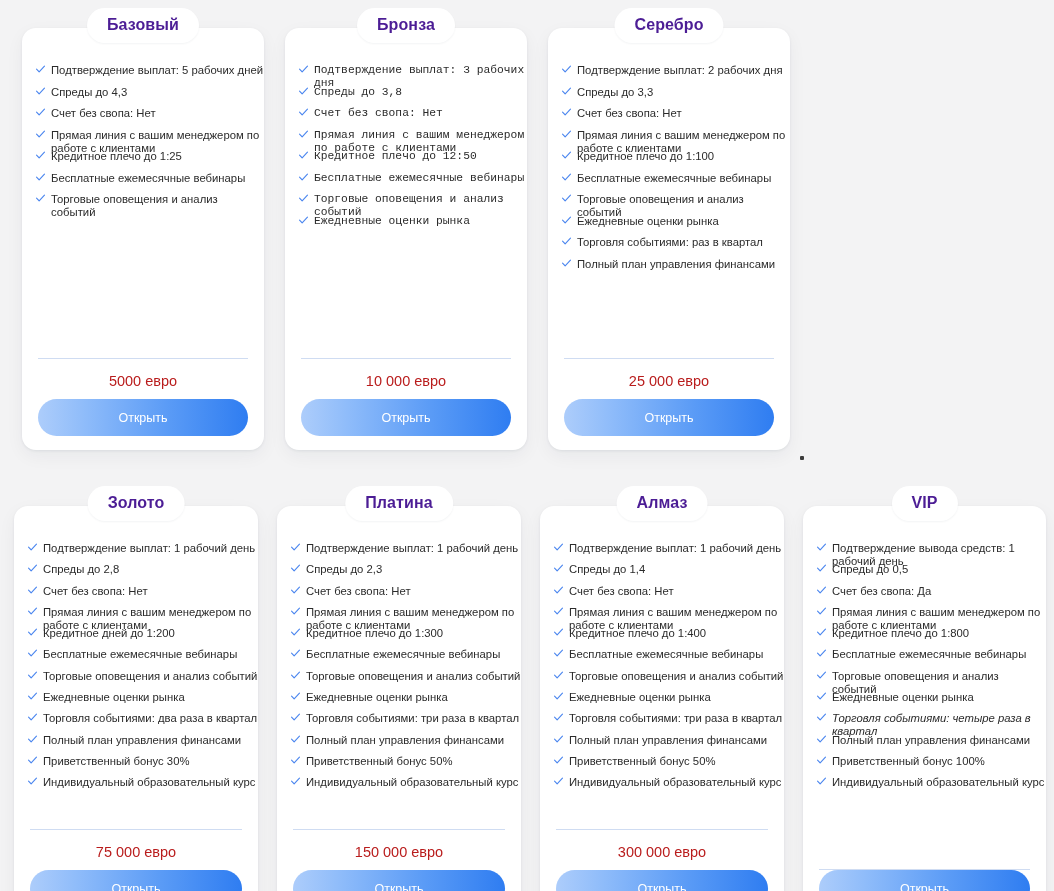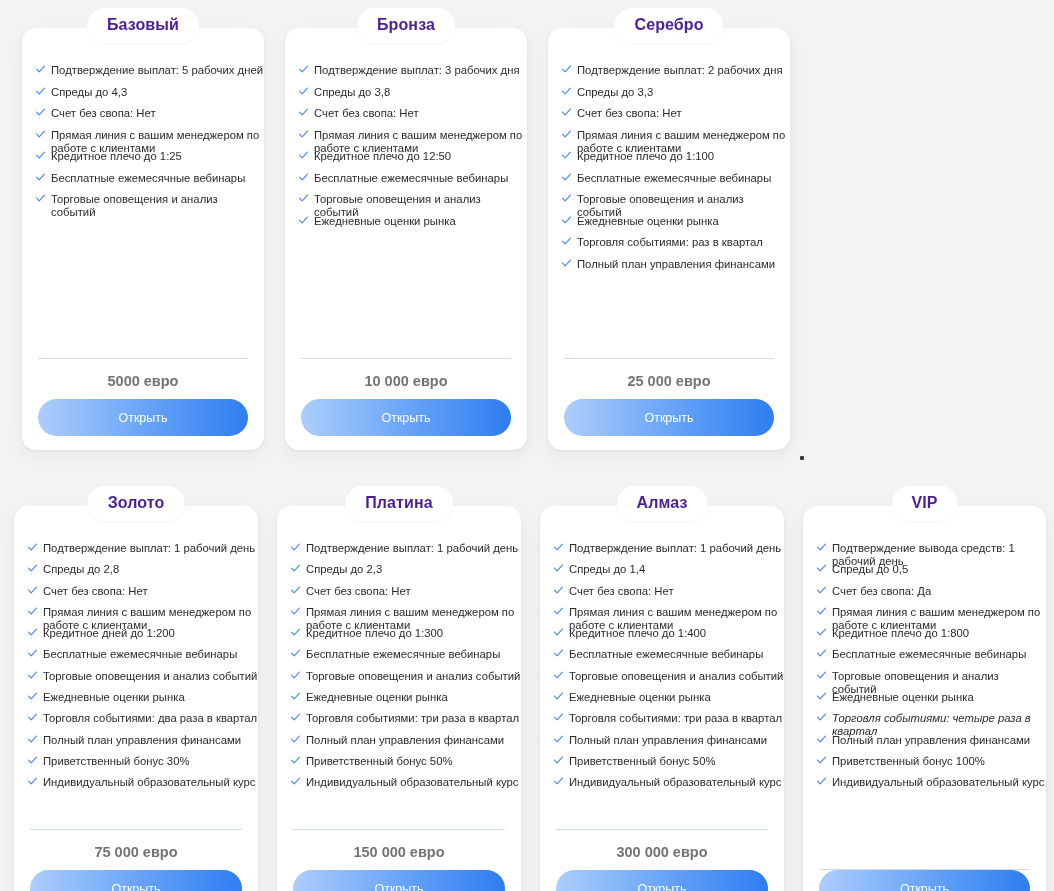--- a/index.html
+++ b/index.html
@@ -96,25 +96,24 @@
     right: 16px;
     bottom: 14px;
   }
   .divider {
     height: 1px;
     background: #cfdcf2;
     width: 100%;
   }
   .price {
     text-align: center;
-    color: #737373;
+    color: #b91c1c;
     font-size: 14.5px;
     padding: 14px 0 10px 0;
     white-space: nowrap;
-    font-weight: bold;
   }
   .cta {
     display: block;
     width: 100%;
     border: none;
     border-radius: 22px;
     height: 37px;
     color: #ffffff;
     font-size: 12.5px;
     font-family: "Liberation Sans", sans-serif;
@@ -202,21 +201,21 @@
           <div class="card-footer">
             <div class="divider"></div>
             <div class="price">5000 евро</div>
             <button class="cta">Открыть</button>
           </div>
         </div>
       </div>
       <div class="card-slot" style="position: absolute; left: 285px; top: 0px; width: 242px;">
         <div class="card" style="position: absolute; left: 0px; top: 28px; width: 242px; height: 422px;">
           <div class="card-title">Бронза</div>
-          <ul class="features" style="top: 36px;">
+          <ul class="features" style="top: 36px; font-family: Liberation Mono, monospace;">
             <li class="feature" style="height: 21.5px;">
               <span class="check">
                 <svg width="9" height="9" viewBox="0 0 10 10">
                   <path d="M0.6 4.6 L3.5 7.6 L9.4 1.3" fill="none" stroke="#4b86ef" stroke-width="1.25" stroke-linecap="round" stroke-linejoin="round"></path>
                 </svg>
               </span>
               <span class="ftext">Подтверждение выплат: 3 рабочих дня</span>
             </li>
             <li class="feature" style="height: 21.5px;">
               <span class="check">

